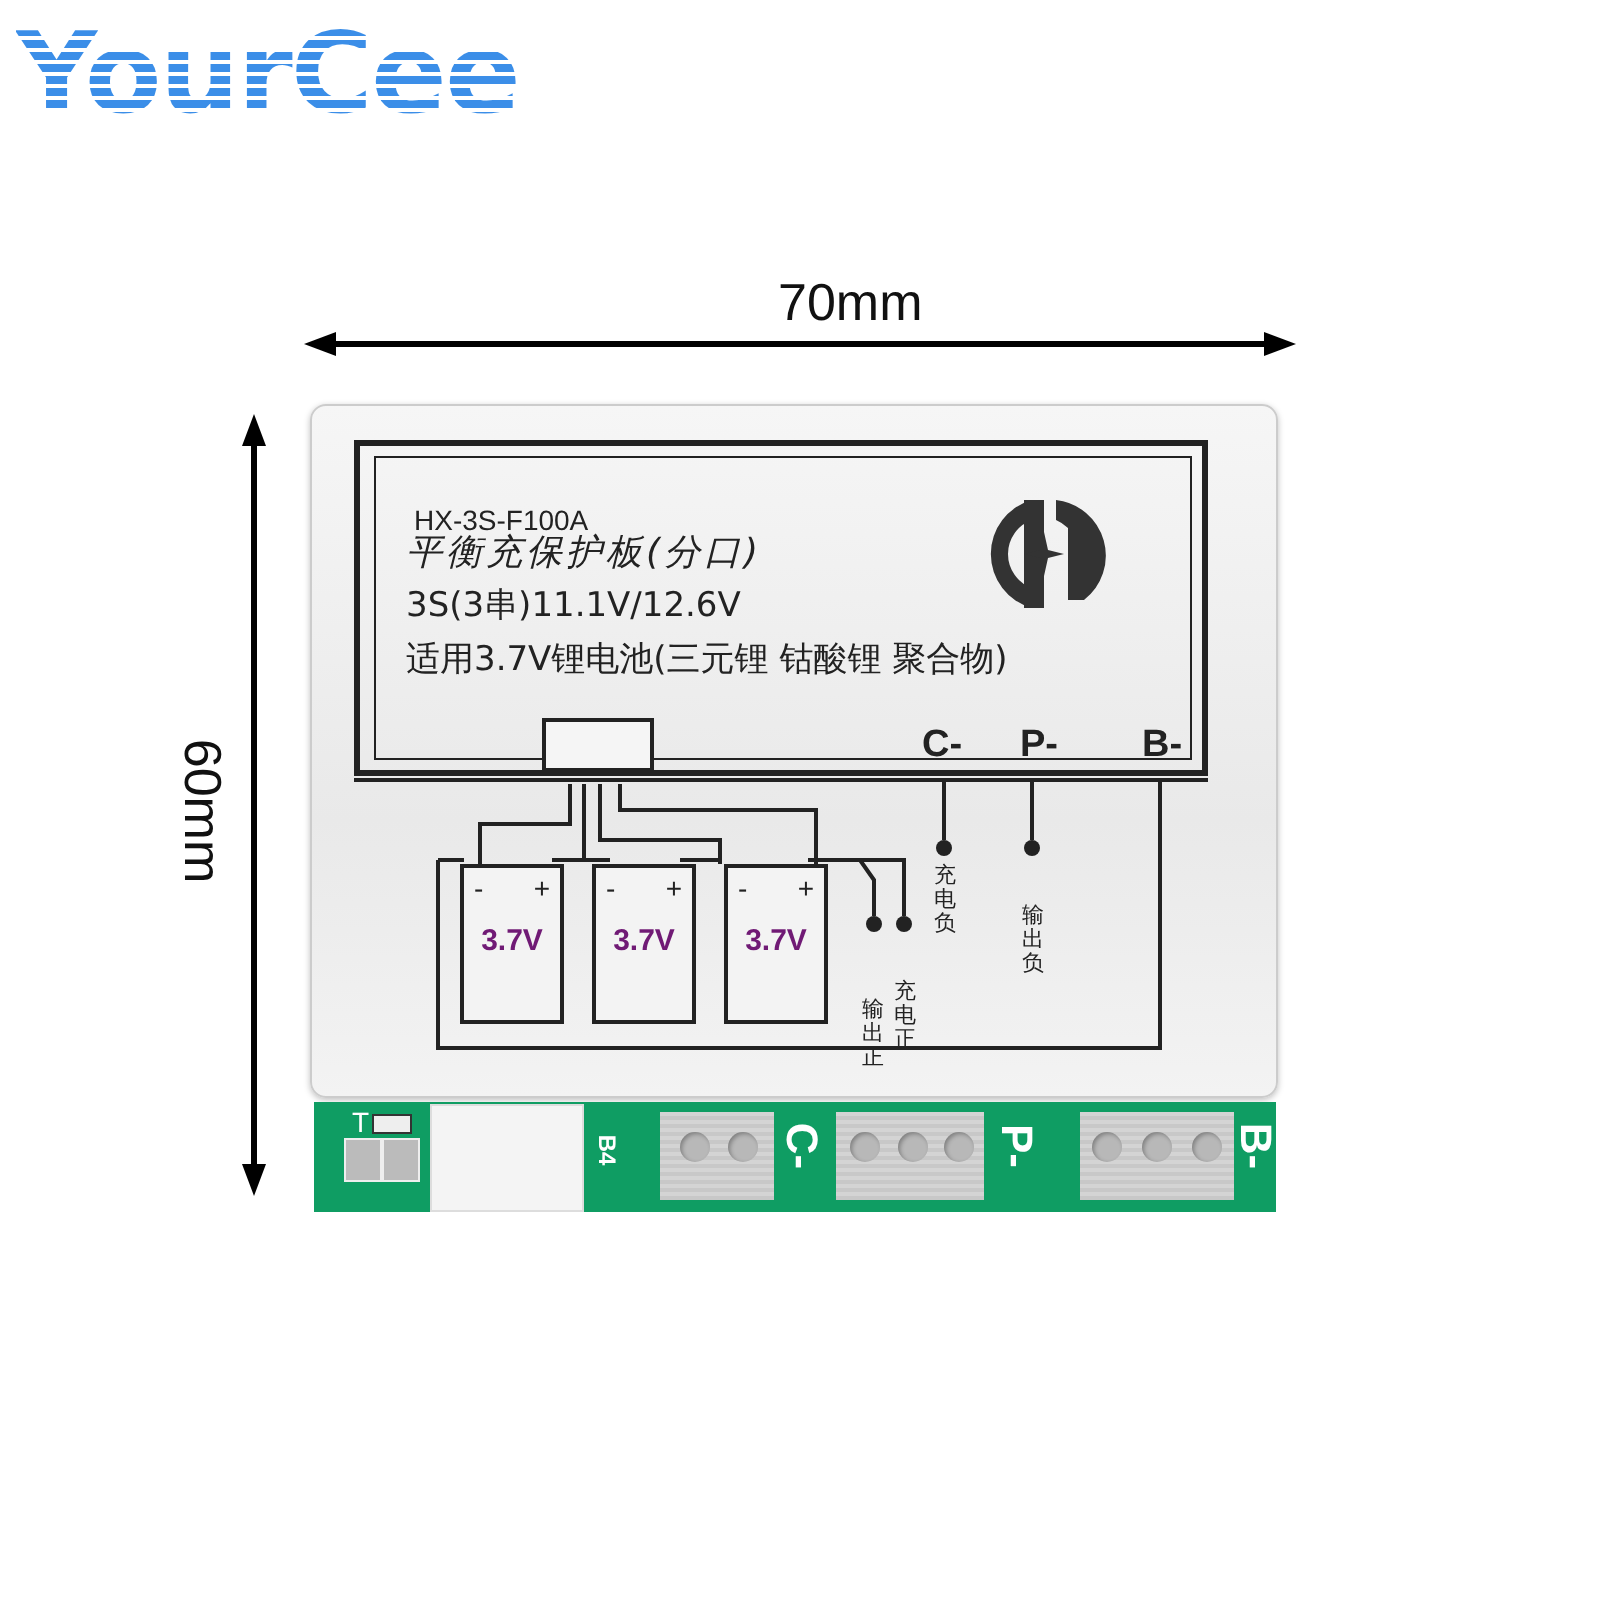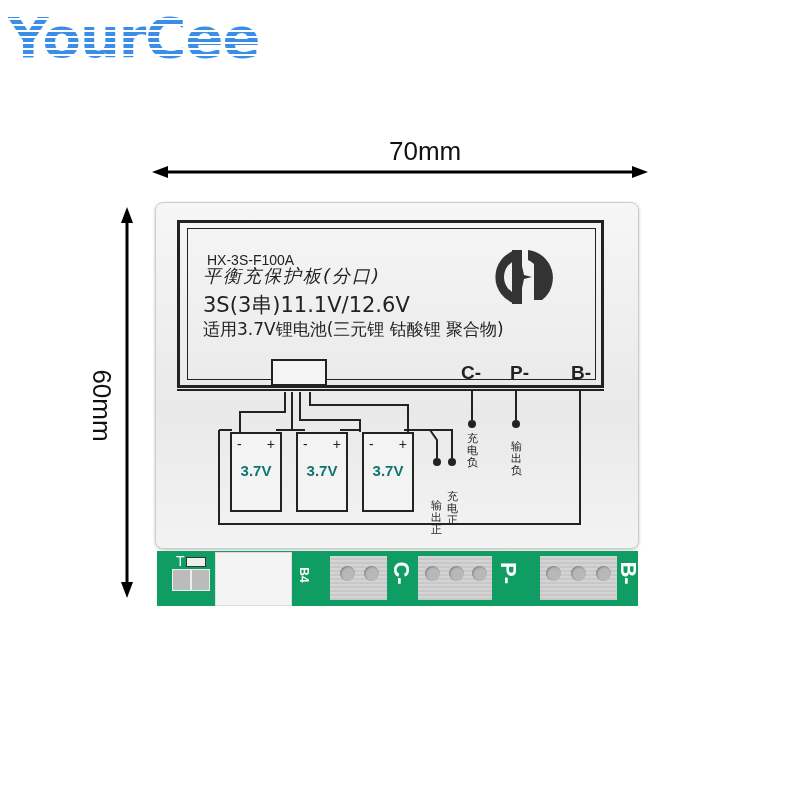--- a/index.html
+++ b/index.html
@@ -7,27 +7,27 @@
   .logo{position:absolute;left:8px;top:8px;font-family:"DejaVu Sans",sans-serif;font-weight:bold;font-size:56px;letter-spacing:-1px;
         color:#3b8ee8;background:repeating-linear-gradient(180deg,#3b8ee8 0 4px,#fff 4px 6px);-webkit-background-clip:text;background-clip:text;-webkit-text-fill-color:transparent;line-height:60px;}
   .dim-h-label{position:absolute;left:357px;top:136px;font-size:26px;color:#111;margin-left:32px;}
   .dim-v-label{position:absolute;left:56px;top:390px;font-size:26px;color:#111;transform:rotate(90deg);transform-origin:center;width:90px;text-align:center;}
   .board{position:absolute;left:155px;top:202px;width:482px;height:345px;background:linear-gradient(180deg,#f6f6f6,#e9e9e9 60%,#f3f3f3);border:1px solid #ccc;border-radius:8px;box-shadow:0 1px 3px rgba(0,0,0,0.25);}
   .label-box{position:absolute;left:177px;top:220px;width:427px;height:168px;border:3px solid #222;box-sizing:border-box;}
   .label-box-inner{position:absolute;left:187px;top:228px;width:409px;height:152px;border:1.5px solid #222;box-sizing:border-box;}
   .txt{position:absolute;color:#222;white-space:nowrap;}
   .model{left:207px;top:238px;font-size:14px;font-weight:normal;margin-top:14px;}
   .line2{left:203px;top:264px;font-size:18px;letter-spacing:2px;font-family:"DejaVu Sans",sans-serif;font-style:italic;}
-  .line3{left:203px;top:291px;font-size:21px;font-family:"DejaVu Sans",sans-serif;}
+  .line3{left:203px;top:291px;font-size:17px;font-family:"DejaVu Sans",sans-serif;}
   .line4{left:203px;top:318px;font-size:17px;font-family:"DejaVu Sans",sans-serif;}
   .term{font-size:19px;font-weight:bold;top:362px;}
   .vtext{position:absolute;font-size:11px;line-height:12px;color:#222;width:12px;font-family:Liberation Sans, sans-serif;}
   .cell{position:absolute;width:52px;height:80px;border:2px solid #222;box-sizing:border-box;background:#f3f3f3;}
   .cell .pol{position:absolute;top:2px;font-size:14px;color:#222;}
-  .cell .v{position:absolute;top:28px;left:0;width:100%;text-align:center;font-size:15px;font-weight:bold;color:#0f766e;}
+  .cell .v{position:absolute;top:28px;left:0;width:100%;text-align:center;font-size:15px;font-weight:bold;color:#701a75;}
   .pcb{position:absolute;left:157px;top:551px;width:481px;height:55px;background:#0f9d63;}
   .pad{position:absolute;top:556px;height:44px;background:repeating-linear-gradient(180deg,#d4d4d4 0 2px,#c8c8c8 2px 4px);}
   .hole{position:absolute;top:566px;width:15px;height:15px;border-radius:50%;background:#b8b8b8;box-shadow:inset 1px 1px 2px rgba(0,0,0,0.3);}
   .pcb-lbl{position:absolute;color:#fff;font-size:22px;font-weight:bold;transform:rotate(90deg);}
   .connector{position:absolute;left:215px;top:552px;width:75px;height:52px;background:#f4f4f4;border:1px solid #ddd;}
 </style>
 </head>
 <body>
 
 <div class="logo">YourCee</div>
@@ -104,21 +104,21 @@
 </div>
 <div class="cell" style="left:362px;top:432px">
   <span class="pol" style="left:5px">-</span>
   <span class="pol" style="right:5px">+</span>
   <span class="v">3.7V</span>
 </div>
 
 <div class="vtext" style="left:431px;top:499px">输出正</div>
 <div class="vtext" style="left:447px;top:490px">充电正</div>
 <div class="vtext" style="left:467px;top:432px">充电负</div>
-<div class="vtext" style="left:511px;top:440px">输出负</div>
+<div class="vtext" style="left:511px;top:452px">输出负</div>
 
 <div class="pcb"></div>
 <div class="txt" style="left:176px;top:553px;color:#fff;font-size:14px;">T</div>
 <div style="position:absolute;left:186px;top:557px;width:18px;height:8px;background:#eee;border:1px solid #333;"></div>
 <div style="position:absolute;left:172px;top:569px;width:17px;height:20px;border:1.5px solid #eee;background:#bbb;"></div>
 <div style="position:absolute;left:191px;top:569px;width:17px;height:20px;border:1.5px solid #eee;background:#bbb;"></div>
 <div class="connector"></div>
 <div class="pcb-lbl" style="left:296px;top:568px;font-size:12px;">B4</div>
 
 <div class="pad" style="left:330px;width:57px;"></div>

